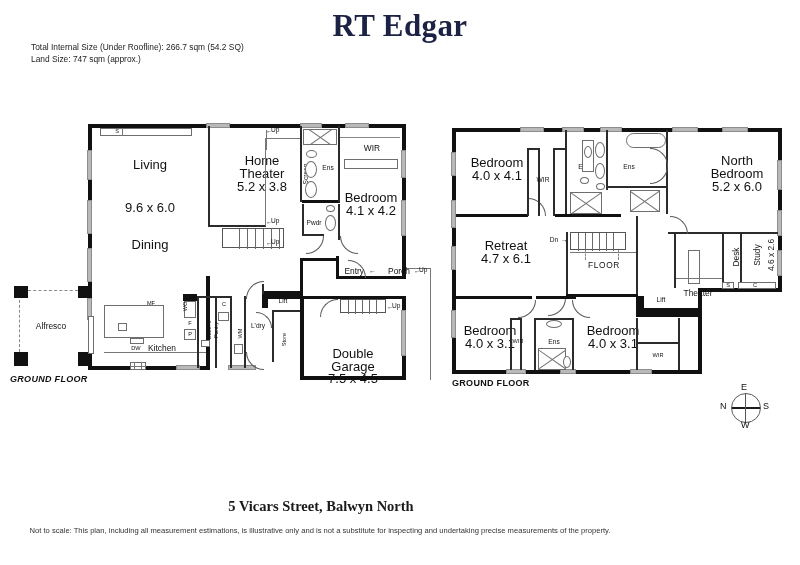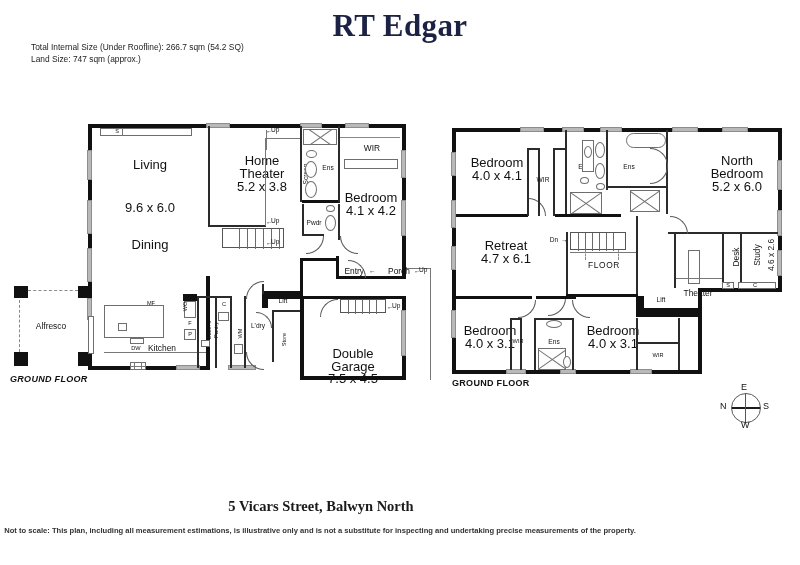--- a/index.html
+++ b/index.html
@@ -8,21 +8,21 @@
   
   #brand{position:absolute;left:0;top:8px;width:800px;text-align:center;
          font-family:"Liberation Serif",serif;font-size:31px;font-weight:700;
          color:#1c2244;letter-spacing:.4px;}
   #meta{position:absolute;left:31px;top:42px;font-size:8.4px;line-height:11.5px;
         color:#222;white-space:pre-line;}
   
   #addr{position:absolute;left:0;top:498px;width:642px;text-align:center;
         font-family:"Liberation Serif",serif;font-size:14.5px;font-weight:700;color:#1a1a1a;}
   #disclaim{position:absolute;left:0;top:526px;width:640px;text-align:center;
-        font-size:7.6px;color:#333;font-weight:bold;}
+        font-size:7.6px;color:#333;}
   
   .floorcap{position:absolute;font-size:9px;font-weight:700;letter-spacing:.3px;color:#111;}
   
   .w{position:absolute;background:#111;}            
   .wi{position:absolute;background:#2b2b2b;}        
   .thin{position:absolute;background:#777;}         
   .win{position:absolute;background:#b9b9b9;border:1px solid #8d8d8d;box-sizing:border-box;}
   .box{position:absolute;border:1px solid #6e6e6e;box-sizing:border-box;background:#fff;}
   .dash{position:absolute;border-left:1px dashed #8a8a8a;}
   .dashh{position:absolute;border-top:1px dashed #8a8a8a;}

